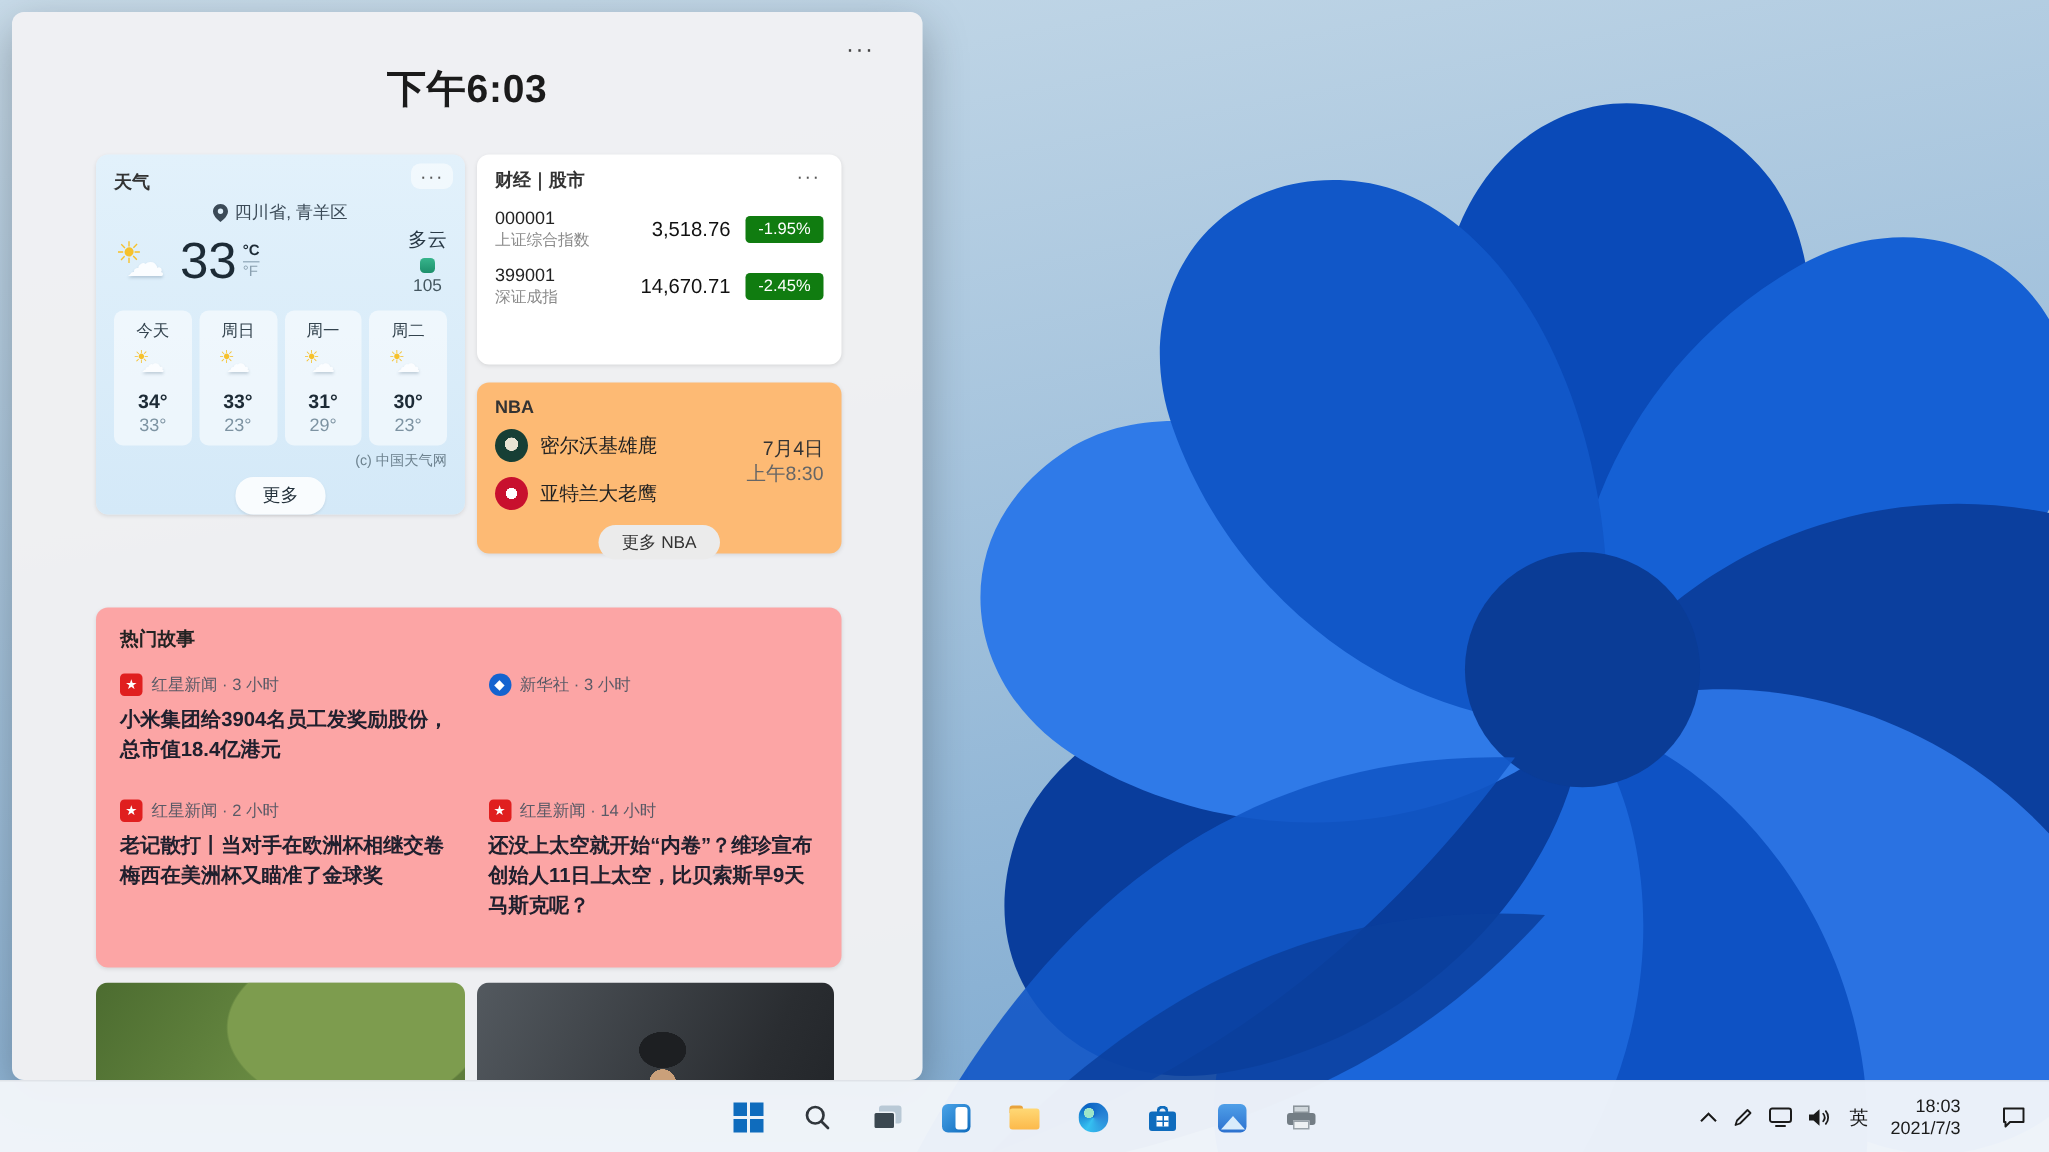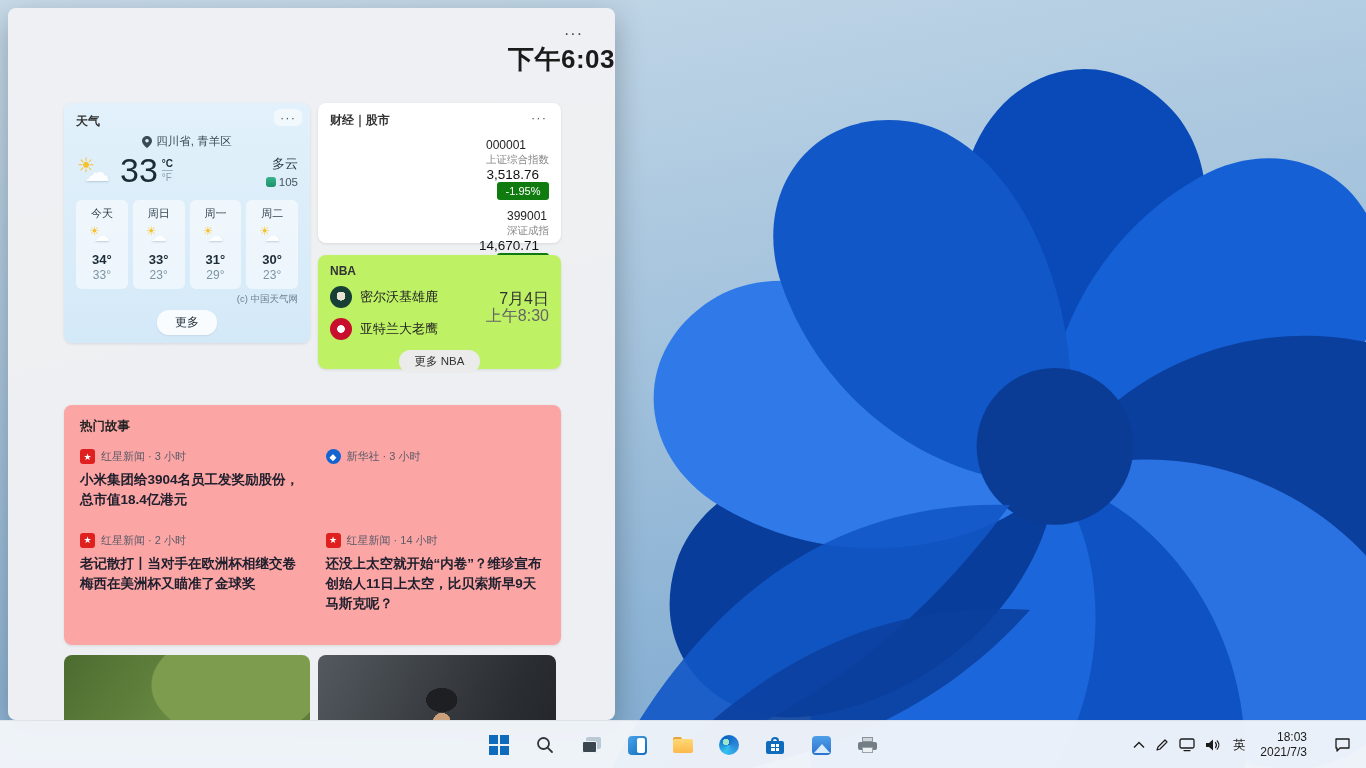--- a/index.html
+++ b/index.html
@@ -7,21 +7,21 @@
     font-family:"Liberation Sans","DejaVu Sans",sans-serif; }
 
   .desktop { position:relative; width:1366px; height:768px; overflow:hidden; background:#9fc0da; }
   .wallpaper { position:absolute; inset:0; }
 
   
   .widgets-panel { position:absolute; left:8px; top:8px; width:607px; bottom:48px;
     background:rgba(241,241,243,0.97); border-radius:8px; overflow:hidden;
     box-shadow:0 10px 30px rgba(0,0,0,.28); }
   .panel-header { position:relative; padding:34px 0 26px; }
-  .panel-title { text-align:right; font-size:26px; font-weight:600; color:#1b1b1b; letter-spacing:.5px; }
+  .panel-title { text-align:center; font-size:26px; font-weight:600; color:#1b1b1b; letter-spacing:.5px; }
   .panel-menu { position:absolute; top:14px; right:26px; border:none; background:transparent;
     font-size:16px; color:#444; cursor:pointer; letter-spacing:1px; line-height:1; padding:4px 6px; border-radius:4px; }
   .panel-body { padding:0 54px 0 56px; }
 
   .widget-row { display:flex; gap:8px; }
   .card { border-radius:8px; box-shadow:0 1px 3px rgba(0,0,0,.10); position:relative; }
   .card-title { font-size:12px; color:#333; font-weight:600; }
   .card-menu { position:absolute; top:6px; right:8px; border:none; background:rgba(255,255,255,.55);
     border-radius:6px; font-size:13px; color:#555; cursor:pointer; padding:2px 6px; line-height:1; letter-spacing:1px; }
 
@@ -34,56 +34,56 @@
   .wicon i { font-style:normal; position:absolute; }
   .wicon .sun { left:1px; top:0; color:#f6c12c; font-size:20px; }
   .wicon .cloud { left:8px; top:4px; color:#fbfdff; font-size:26px; text-shadow:0 1px 2px rgba(60,90,120,.25); }
   .temp-num { font-size:34px; color:#1d2b36; font-weight:400; margin-left:2px; }
   .temp-units { display:flex; flex-direction:column; margin-left:4px; font-size:10px; line-height:11px; }
   .unit-c { color:#1d2b36; font-weight:700; border-bottom:1px solid #9db4c4; padding-bottom:1px; }
   .unit-f { color:#8aa0b0; padding-top:1px; }
   .weather-side { margin-left:auto; text-align:right; }
   .cond-text { font-size:13px; color:#2a3a47; }
   .aqi-row { display:flex; align-items:center; justify-content:flex-end; gap:3px; margin-top:3px;
-    font-size:11.5px; color:#43565f; }
+    font-size:11.5px; color:#43565f;flex-direction:column; }
   .aqi-dot { width:10px; height:10px; border-radius:3px; background:linear-gradient(#37b58c,#1d8f6b); display:inline-block; }
   .forecast { display:flex; gap:5px; margin-top:10px; }
   .fc-cell { flex:1; background:rgba(255,255,255,.55); border-radius:6px; text-align:center; padding:6px 2px 7px; }
   .fc-day { font-size:11px; color:#33434e; }
   .fc-icon { position:relative; display:inline-block; width:26px; height:22px; margin-top:3px; }
   .fc-icon .sun { left:0; top:0; font-size:12px; }
   .fc-icon .cloud { left:5px; top:2px; font-size:16px; }
   .fc-hi { font-size:13px; color:#1d2b36; margin-top:2px;font-weight:bold; }
   .fc-lo { font-size:12px; color:#7d93a2; margin-top:1px; }
   .weather-copy { text-align:right; font-size:9.5px; color:#6d828f; margin-top:4px; }
   .more-btn { display:block; margin:4px auto 0; border:none; background:rgba(255,255,255,.85);
     border-radius:12px; padding:4px 18px; font-size:12px; color:#25323c; cursor:pointer; box-shadow:0 1px 2px rgba(0,0,0,.08); }
 
   .right-col { flex:1; display:flex; flex-direction:column; gap:12px; }
 
   
   .finance-card { height:140px; background:#fff; padding:9px 12px; }
-  .stock-row { display:flex; align-items:flex-end; margin-top:9px; cursor:pointer;flex-direction:column; }
+  .stock-row { display:flex; align-items:center; margin-top:9px; cursor:pointer; }
   .stock-id { flex:1; }
   .stock-code { font-size:12px; color:#222; }
   .stock-name { font-size:10.5px; color:#8a8a8a; margin-top:1px; }
   .stock-price { font-size:13.5px; color:#111; margin-right:10px; }
   .stock-badge { min-width:52px; text-align:center; background:#107c10; color:#fff;
     font-size:11px; padding:3px 5px; border-radius:3px; }
 
   
-  .nba-card { height:114px; background:#bef264; padding:9px 12px; }
+  .nba-card { height:114px; background:#fdba74; padding:9px 12px; }
   .nba-main { display:flex; margin-top:8px; }
   .nba-teams { flex:1; }
   .team-row { display:flex; align-items:center; gap:8px; margin-bottom:10px; cursor:pointer; }
   .team-logo { width:22px; height:22px; border-radius:50%; flex:0 0 auto; }
   .logo-bucks { background:radial-gradient(circle at 50% 46%, #e9e4d4 0 27%, #173f35 28%); }
   .logo-hawks { background:radial-gradient(circle at 50% 50%, #fff 0 24%, #c8102e 25%); }
   .team-name { font-size:13px; color:#222; }
-  .nba-when { text-align:right; font-size:16px; color:#333; line-height:17px; padding-top:4px; }
+  .nba-when { text-align:right; font-size:13px; color:#333; line-height:17px; padding-top:4px; }
   .nba-when .t2 { color:#666; }
   .nba-more { display:block; margin:0 auto; border:none; background:#ebebeb; border-radius:12px;
     padding:4px 16px; font-size:11.5px; color:#333; cursor:pointer; }
 
   
   .stories-card { margin-top:36px; height:240px; background:#fca5a5; padding:13px 16px; }
   .stories-title { font-size:12.5px; font-weight:700; color:#222; }
   .stories-grid { display:grid; grid-template-columns:1fr 1fr; column-gap:26px; row-gap:22px; margin-top:14px; }
   .story { cursor:pointer; }
   .story-meta { display:flex; align-items:center; gap:6px; font-size:11px; color:#5a5a66; }

